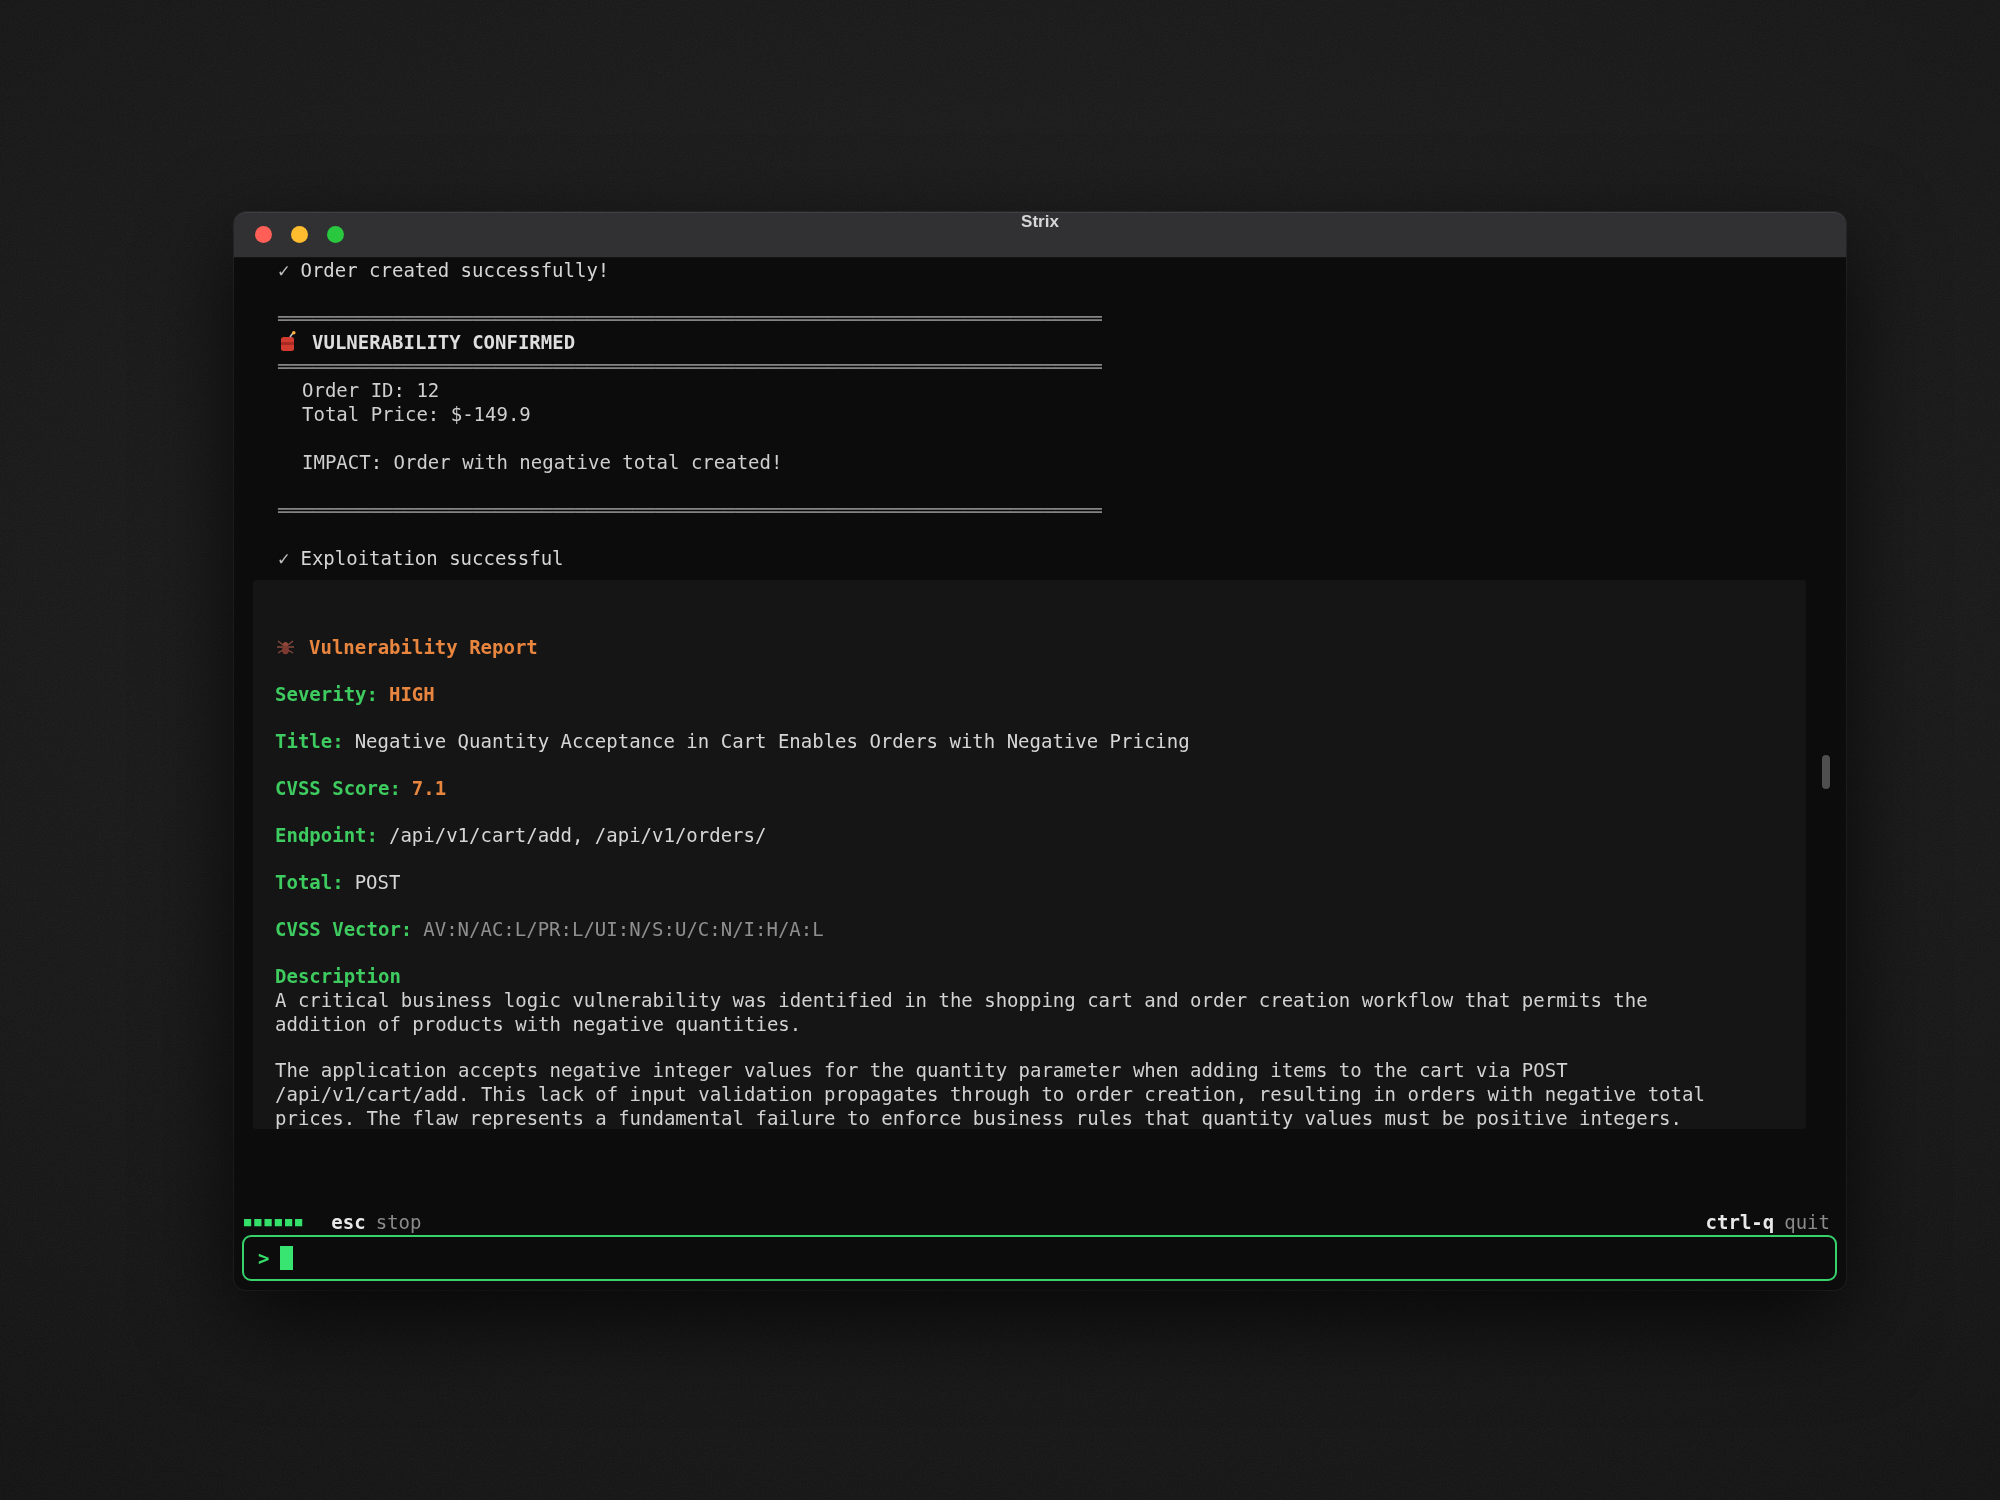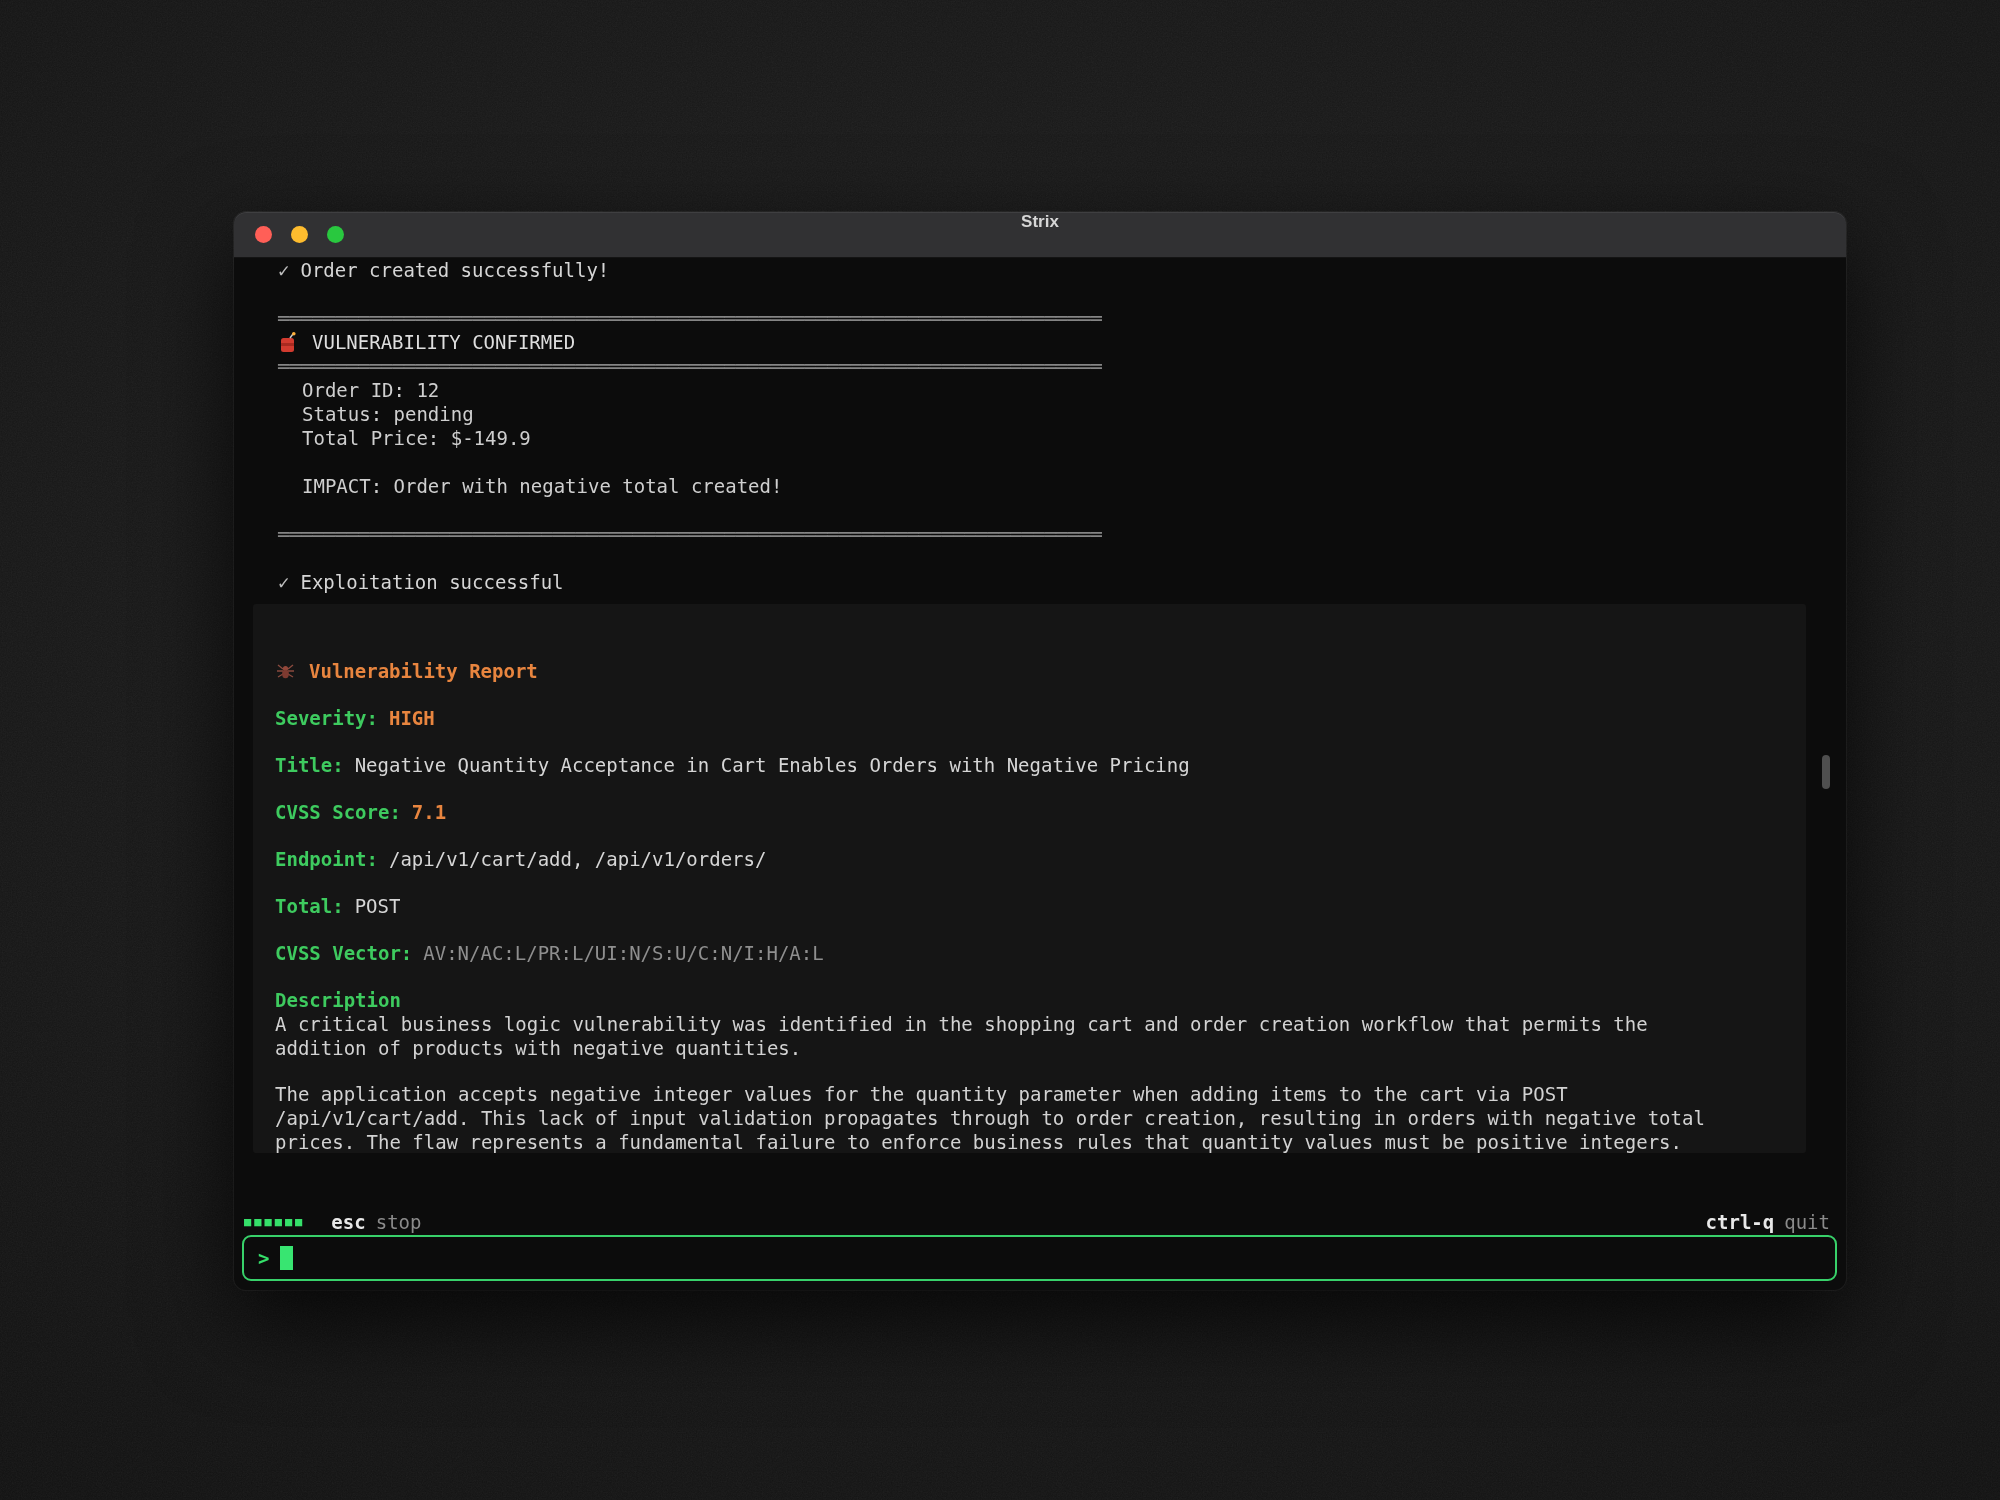--- a/index.html
+++ b/index.html
@@ -33,21 +33,21 @@
 
   
   .term { position:relative; font-size:19px; line-height:24px; color:#cfcfcf; }
   .t-line { height:24px; padding-left:44px; }
   .t-first { }
   .mt1 { margin-top:24px; }
   .indent { padding-left:68px; }
   .divider { color:#858585; overflow:hidden; white-space:nowrap; }
   .check { color:#bdbdbd; margin-right:11px; }
   .msg { color:#d6d6d6; }
-  .confirm-row { display:flex; align-items:flex-end; }
+  .confirm-row { display:flex; align-items:center;font-weight:bold; }
   .confirm-row .icon-wrap { width:20px; margin-right:14px; display:inline-flex; }
   .confirm-title { color:#dedede; }
 
   
   .report {
     margin:10px 40px 14px 19px; height:549px; overflow:hidden;
     background:#151515; border-radius:3px;
     padding:55px 40px 0 22px;
   }
   .report-header { display:flex; align-items:center; height:24px; margin-bottom:23px; }
@@ -116,21 +116,20 @@
             <path d="M12 6 L15.2 1.6" stroke="#c9c9c9" stroke-width="1.6" fill="none"></path>
             <circle cx="15.8" cy="1.8" r="1.8" fill="#ffb03a"></circle>
           </svg>
         </span>
       <span class="confirm-title">VULNERABILITY CONFIRMED</span>
     </div>
 
     <div class="t-line divider">════════════════════════════════════════════════════════════════════════</div>
 
     <div class="t-line indent">Order ID: 12</div>
-    <div class="t-line indent">Status: pending</div>
     <div class="t-line indent">Total Price: $-149.9</div>
 
     <div class="t-line indent mt1">IMPACT: Order with negative total created!</div>
 
     <div class="t-line divider mt1">════════════════════════════════════════════════════════════════════════</div>
 
     <div class="t-line mt1"><span class="check">✓</span><span class="msg">Exploitation successful</span></div>
 
     <div class="report">
 

